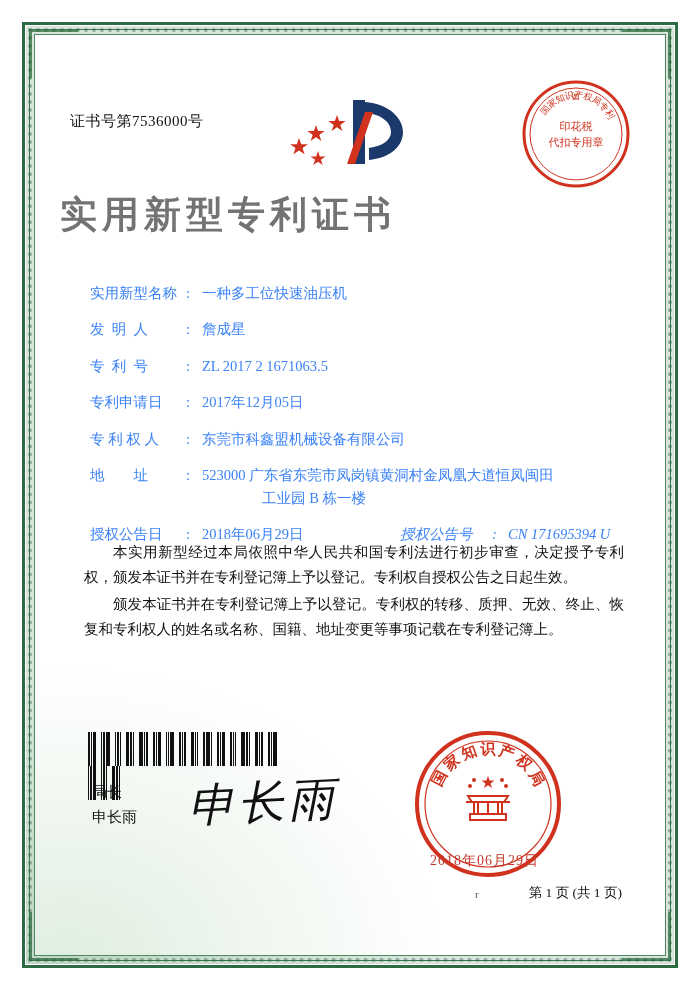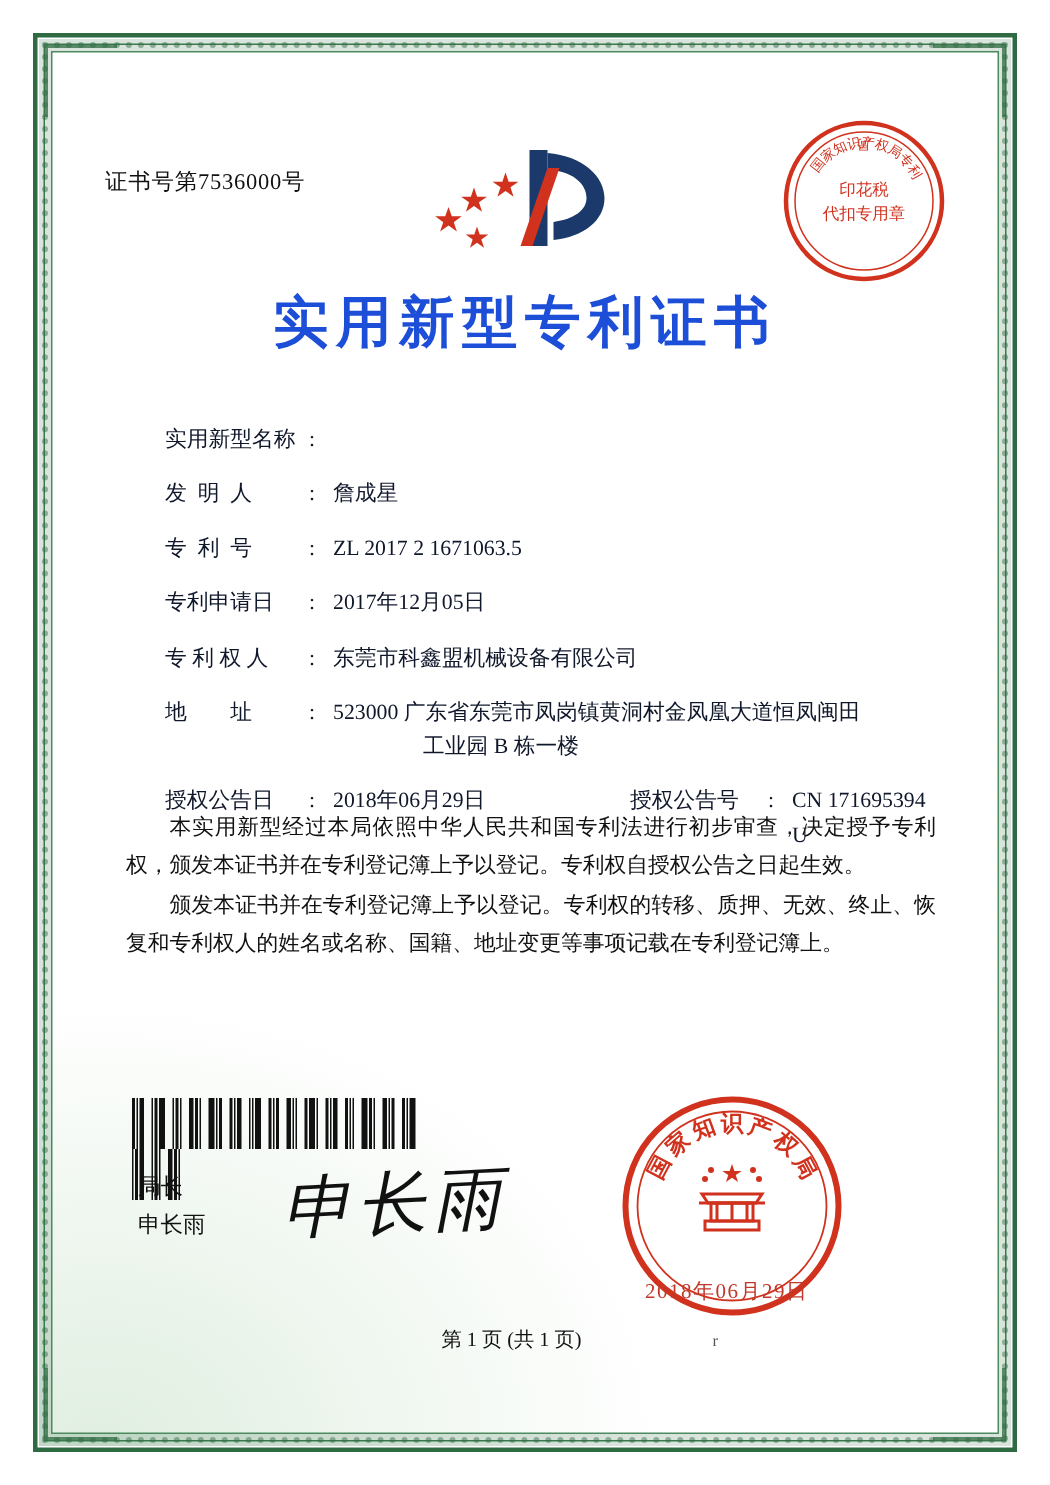--- a/index.html
+++ b/index.html
@@ -118,38 +118,36 @@
     top: 18px;
     width: 112px;
     height: 112px;
   }
 
   .title {
     position: absolute;
     left: 0;
     right: 0;
     top: 130px;
-    text-align: center;
     font-size: 37px;
     font-weight: bold;
     letter-spacing: 5px;
-    color: #1d4ed8;
+    color: #737373;
     font-family: "DejaVu Serif", serif;
   }
 
   
   .fields {
     position: absolute;
     left: 30px;
     right: 10px;
     top: 222px;
     font-size: 14.5px;
-    color: #0f172a;
+    color: #3b82f6;
     line-height: 1.55;
-    margin-left: 20px;
   }
   .field-row {
     display: flex;
     align-items: flex-start;
     margin-bottom: 14px;
   }
   .field-label {
     width: 96px;
     flex: 0 0 96px;
     white-space: pre;
@@ -169,20 +167,21 @@
     display: flex;
     margin-bottom: 14px;
   }
   .col-left {
     display: flex;
     flex: 0 0 310px;
   }
   .col-right {
     display: flex;
     flex: 1 1 auto;
+    font-style: italic;
   }
   .col-right .field-label {
     width: 92px;
     flex: 0 0 92px;
   }
 
   
   .paras {
     position: absolute;
     left: 24px;
@@ -250,21 +249,21 @@
     font-size: 14px;
     color: #c0392b;
     letter-spacing: 1px;
   }
 
   .footer {
     position: absolute;
     left: 0;
     right: 18px;
     bottom: 28px;
-    text-align: center;
+    text-align: right;
     font-size: 13.5px;
     color: #111;
   }
 
   .tiny-mark {
     position: absolute;
     left: 415px;
     bottom: 30px;
     font-size: 11px;
     color: #555;
@@ -328,20 +327,21 @@
       </svg>
     </div>
 
     <div class="title">实用新型专利证书</div>
 
     <div class="fields">
 
       <div class="field-row">
         <div class="field-label">实用新型名称</div>
         <div class="field-colon">:</div>
+        <div class="field-value">一种多工位快速油压机</div>
       </div>
 
       <div class="field-row">
         <div class="field-label">发  明  人</div>
         <div class="field-colon">:</div>
         <div class="field-value">詹成星</div>
       </div>
 
       <div class="field-row">
         <div class="field-label">专  利  号</div>

